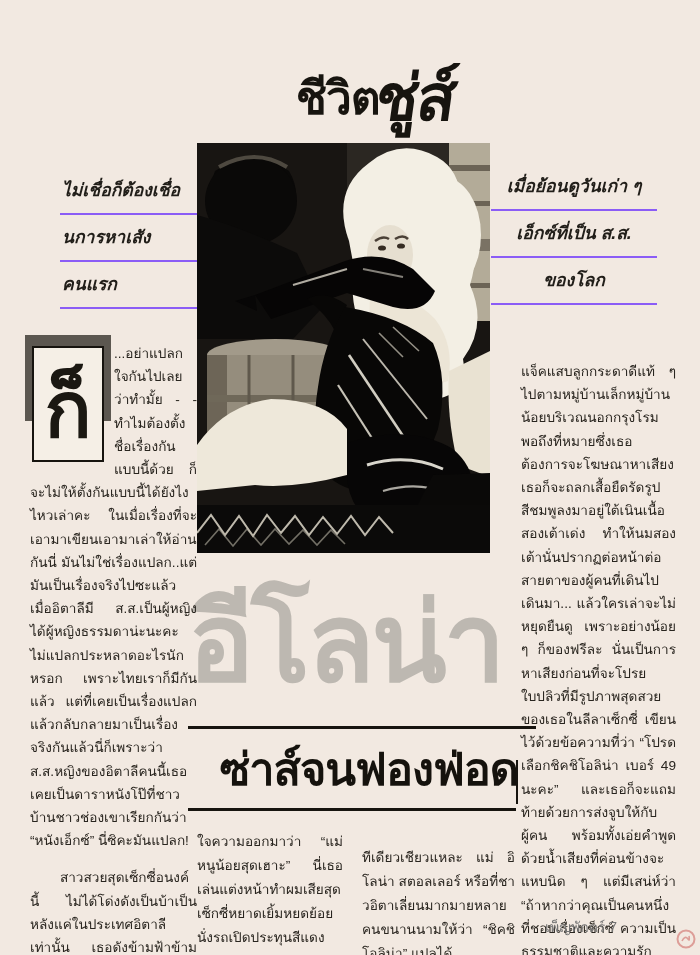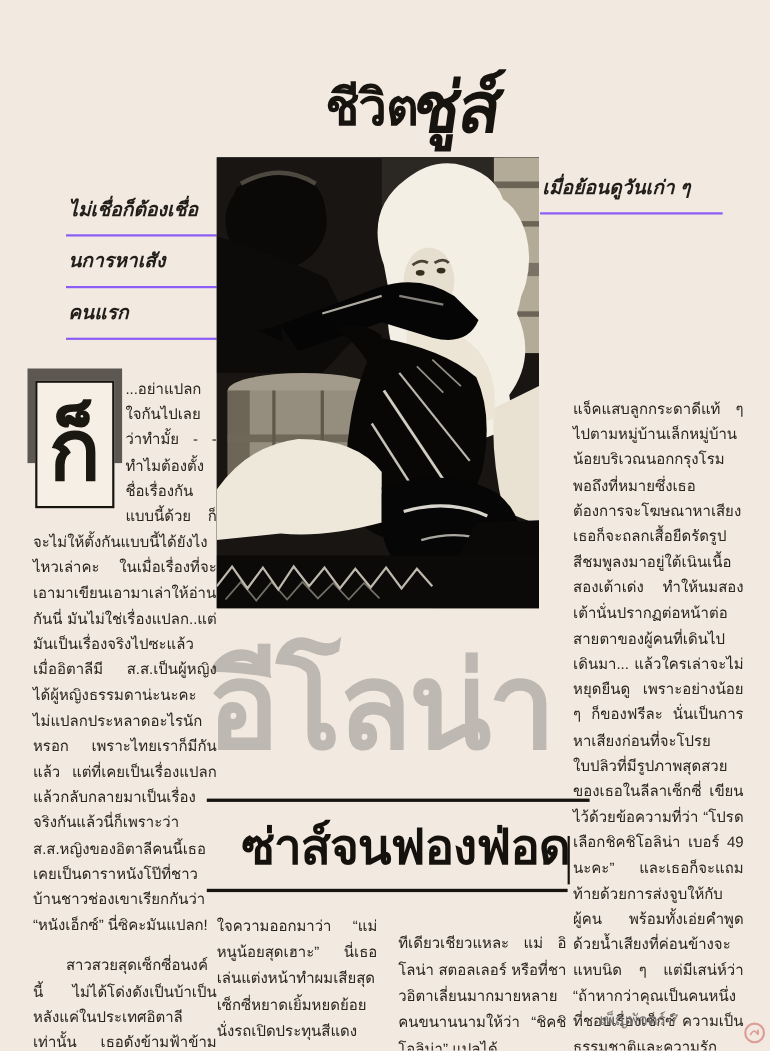--- a/index.html
+++ b/index.html
@@ -12,21 +12,21 @@
   
   .masthead{position:absolute;left:250px;top:40px;width:250px;text-align:center;white-space:nowrap;}
   .masthead .w1{font-size:46px;font-weight:700;letter-spacing:-1px;color:#17140f;}
   .masthead .w2{font-size:64px;font-weight:900;color:#17140f;display:inline-block;
     transform:skewX(-8deg);position:relative;top:6px;margin-left:-4px;letter-spacing:-2px;}
   
   .kicker{position:absolute;font-weight:bold;font-style:italic;font-size:17.5px;color:#211e19;}
   .kicker .kline{padding:4px 2px 9px 2px;border-bottom:2px solid #8b5cf6;margin-bottom:4px;}
   .kicker-left{left:60px;top:172px;width:137px;}
   .kicker-left .kline.center{text-align:left;}
-  .kicker-right{left:491px;top:152px;width:166px;}
+  .kicker-right{left:491px;top:168px;width:166px;text-align:center;}
   
   .photo{position:absolute;left:197px;top:143px;width:293px;height:410px;background:#181512;}
   .photo svg{display:block;width:100%;height:100%;}
   
   .headline-main{position:absolute;left:188px;top:568px;width:330px;
     font-size:110px;font-weight:900;letter-spacing:-3px;line-height:150px;
     color:#bdb8b1;white-space:nowrap;}
   .rule{position:absolute;background:#17140f;height:3px;}
   .rule-top{left:188px;top:726px;width:348px;}
   .rule-bottom{left:188px;top:808px;width:328px;}
@@ -61,20 +61,22 @@
 </div>
 
 <div class="kicker kicker-left">
   <div class="kline">ไม่เชื่อก็ต้องเชื่อ</div>
   <div class="kline">นการหาเสัง</div>
   <div class="kline center">คนแรก</div>
 </div>
 
 <div class="kicker kicker-right">
   <div class="kline">เมื่อย้อนดูวันเก่า ๆ</div>
+  <div class="kline">เอ็กซ์ที่เป็น ส.ส.</div>
+  <div class="kline">ของโลก</div>
 </div>
 
 <div class="photo">
   <svg viewBox="0 0 293 410" preserveAspectRatio="none">
     <rect width="293" height="410" fill="#181512"></rect>
     <rect x="150" y="0" width="110" height="95" fill="#2b2722"></rect>
 
     <rect x="252" y="0" width="41" height="178" fill="#b3ab98"></rect>
     <rect x="252" y="22" width="41" height="6" fill="#6b6355"></rect>
     <rect x="252" y="58" width="41" height="5" fill="#6b6355"></rect>

